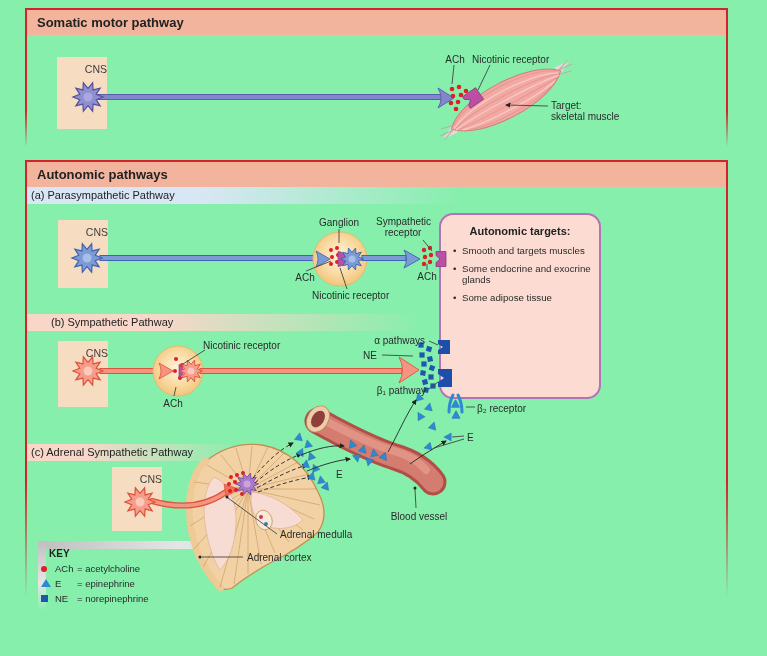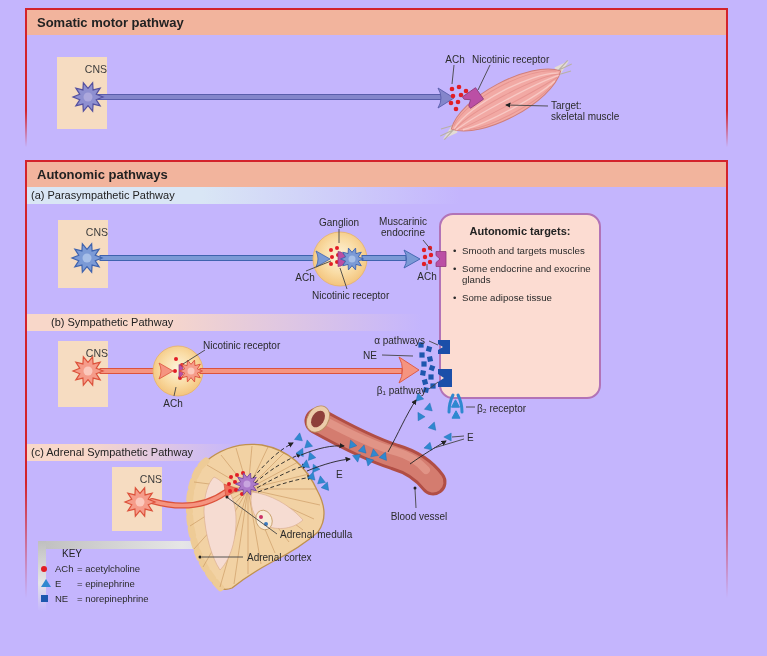--- a/index.html
+++ b/index.html
@@ -7,21 +7,21 @@
     --blue-bar:#d9e6f5; --pink-bar:#f8d7c9;
     --ach:#e21d25; --mag:#bb4fa5;
     --axon-p:#8486cb; --axon-p-d:#5a5dab;
     --axon-b:#7b9ad6; --axon-b-d:#3f63ae;
     --axon-r:#f59480; --axon-r-d:#dc533c;
     --ne:#1d57ae; --rec:#1b4fa9; --e:#2f88d0;
     --box-bg:#fcdcd2; --box-bd:#b273b7;
     --ink:#2b2b2b;
   }
   html,body{margin:0;padding:0;background:#fff;}
-  #stage{position:relative;width:767px;height:656px;background:#c4b5fd;overflow:hidden;
+  #stage{position:relative;width:767px;height:656px;background:#86efac;overflow:hidden;
          font-family:"Liberation Sans","DejaVu Sans",sans-serif;color:var(--ink);}
   .panel{position:absolute;left:25px;width:703px;border-top:2.5px solid var(--red-border);}
   .panel::before,.panel::after{content:"";position:absolute;top:0;width:2.2px;height:100%;
     background:linear-gradient(180deg,var(--red-border) 0%,var(--red-border) 72%,rgba(211,35,43,0) 98%);}
   .panel::before{left:0;}
   .panel::after{right:0;}
   .panel-header{position:absolute;left:2px;right:2px;top:0;background:var(--salmon);}
   .panel-title{font-size:13px;font-weight:bold;color:#222;padding:5px 0 5px 10px;}
   .subbar{position:absolute;left:27px;height:17px;}
   .subbar-title{font-size:11px;font-weight:normal;color:#222;padding-left:4px;line-height:17px;}
@@ -33,21 +33,21 @@
   #targets-box{position:absolute;left:439px;top:213px;width:158px;height:182px;
     background:var(--box-bg);border:2px solid var(--box-bd);border-radius:14px;}
   #targets-title{font-size:11px;font-weight:bold;text-align:center;margin-top:10px;color:#222;}
   #targets-list{list-style:none;margin:8px 4px 0 12px;padding:0;font-size:9.7px;line-height:11.5px;}
   #targets-list li{position:relative;padding-left:9px;margin-bottom:6px;}
   #targets-list li::before{content:"\2022";position:absolute;left:0;top:0;}
   #key-shadow-top{position:absolute;left:38px;top:541px;width:240px;height:8px;
     background:linear-gradient(90deg,#bfbfbf,#e6e6e6 60%,rgba(230,230,230,0));}
   #key-shadow-left{position:absolute;left:38px;top:541px;width:8px;height:70px;
     background:linear-gradient(180deg,#bfbfbf,#e6e6e6 60%,rgba(230,230,230,0));}
-  #key-title{position:absolute;left:62px;top:548px;font-size:10px;font-weight:normal;color:#222;}
+  #key-title{position:absolute;left:49px;top:548px;font-size:10px;font-weight:bold;color:#222;}
   .key-row{position:absolute;left:41px;font-size:9.5px;color:var(--ink);display:flex;align-items:center;}
   .key-sym{display:inline-block;width:14px;}
   .key-abbr{display:inline-block;width:22px;}
   .sym-dot{width:6px;height:6px;border-radius:50%;background:var(--ach);}
   .sym-tri{width:0;height:0;border-left:5px solid transparent;border-right:5px solid transparent;
            border-bottom:8px solid var(--e);}
   .sym-sq{width:7px;height:7px;background:var(--ne);}
   svg{position:absolute;left:0;top:0;}
 </style>
 </head>
@@ -355,21 +355,21 @@
   <div class="cns-label" style="left:112px;top:473px;">CNS</div>
 
   <div class="lbl center" style="left:441px;top:54px;width:28px;">ACh</div>
   <div class="lbl" style="left:472px;top:54px;">Nicotinic receptor</div>
   <div class="lbl" style="left:551px;top:100px;">
     <span style="display:block;">Target:</span>
     <span style="display:block;">skeletal muscle</span>
   </div>
 
   <div class="lbl center" style="left:314px;top:217px;width:50px;">Ganglion</div>
-  <div class="lbl center" style="left:376px;top:216px;width:54px;">Muscarinic endocrine</div>
+  <div class="lbl center" style="left:376px;top:216px;width:54px;">Sympathetic receptor</div>
   <div class="lbl center" style="left:288px;top:272px;width:34px;">ACh</div>
   <div class="lbl" style="left:312px;top:290px;">Nicotinic receptor</div>
   <div class="lbl center" style="left:410px;top:271px;width:34px;">ACh</div>
 
   <div class="lbl" style="left:203px;top:340px;">Nicotinic receptor</div>
   <div class="lbl center" style="left:155px;top:398px;width:36px;">ACh</div>
   <div class="lbl right" style="left:355px;top:335px;width:70px;">α pathways</div>
   <div class="lbl" style="left:363px;top:350px;">NE</div>
   <div class="lbl right" style="left:356px;top:385px;width:70px;">β₁ pathway</div>
   <div class="lbl" style="left:477px;top:403px;">β₂ receptor</div>

